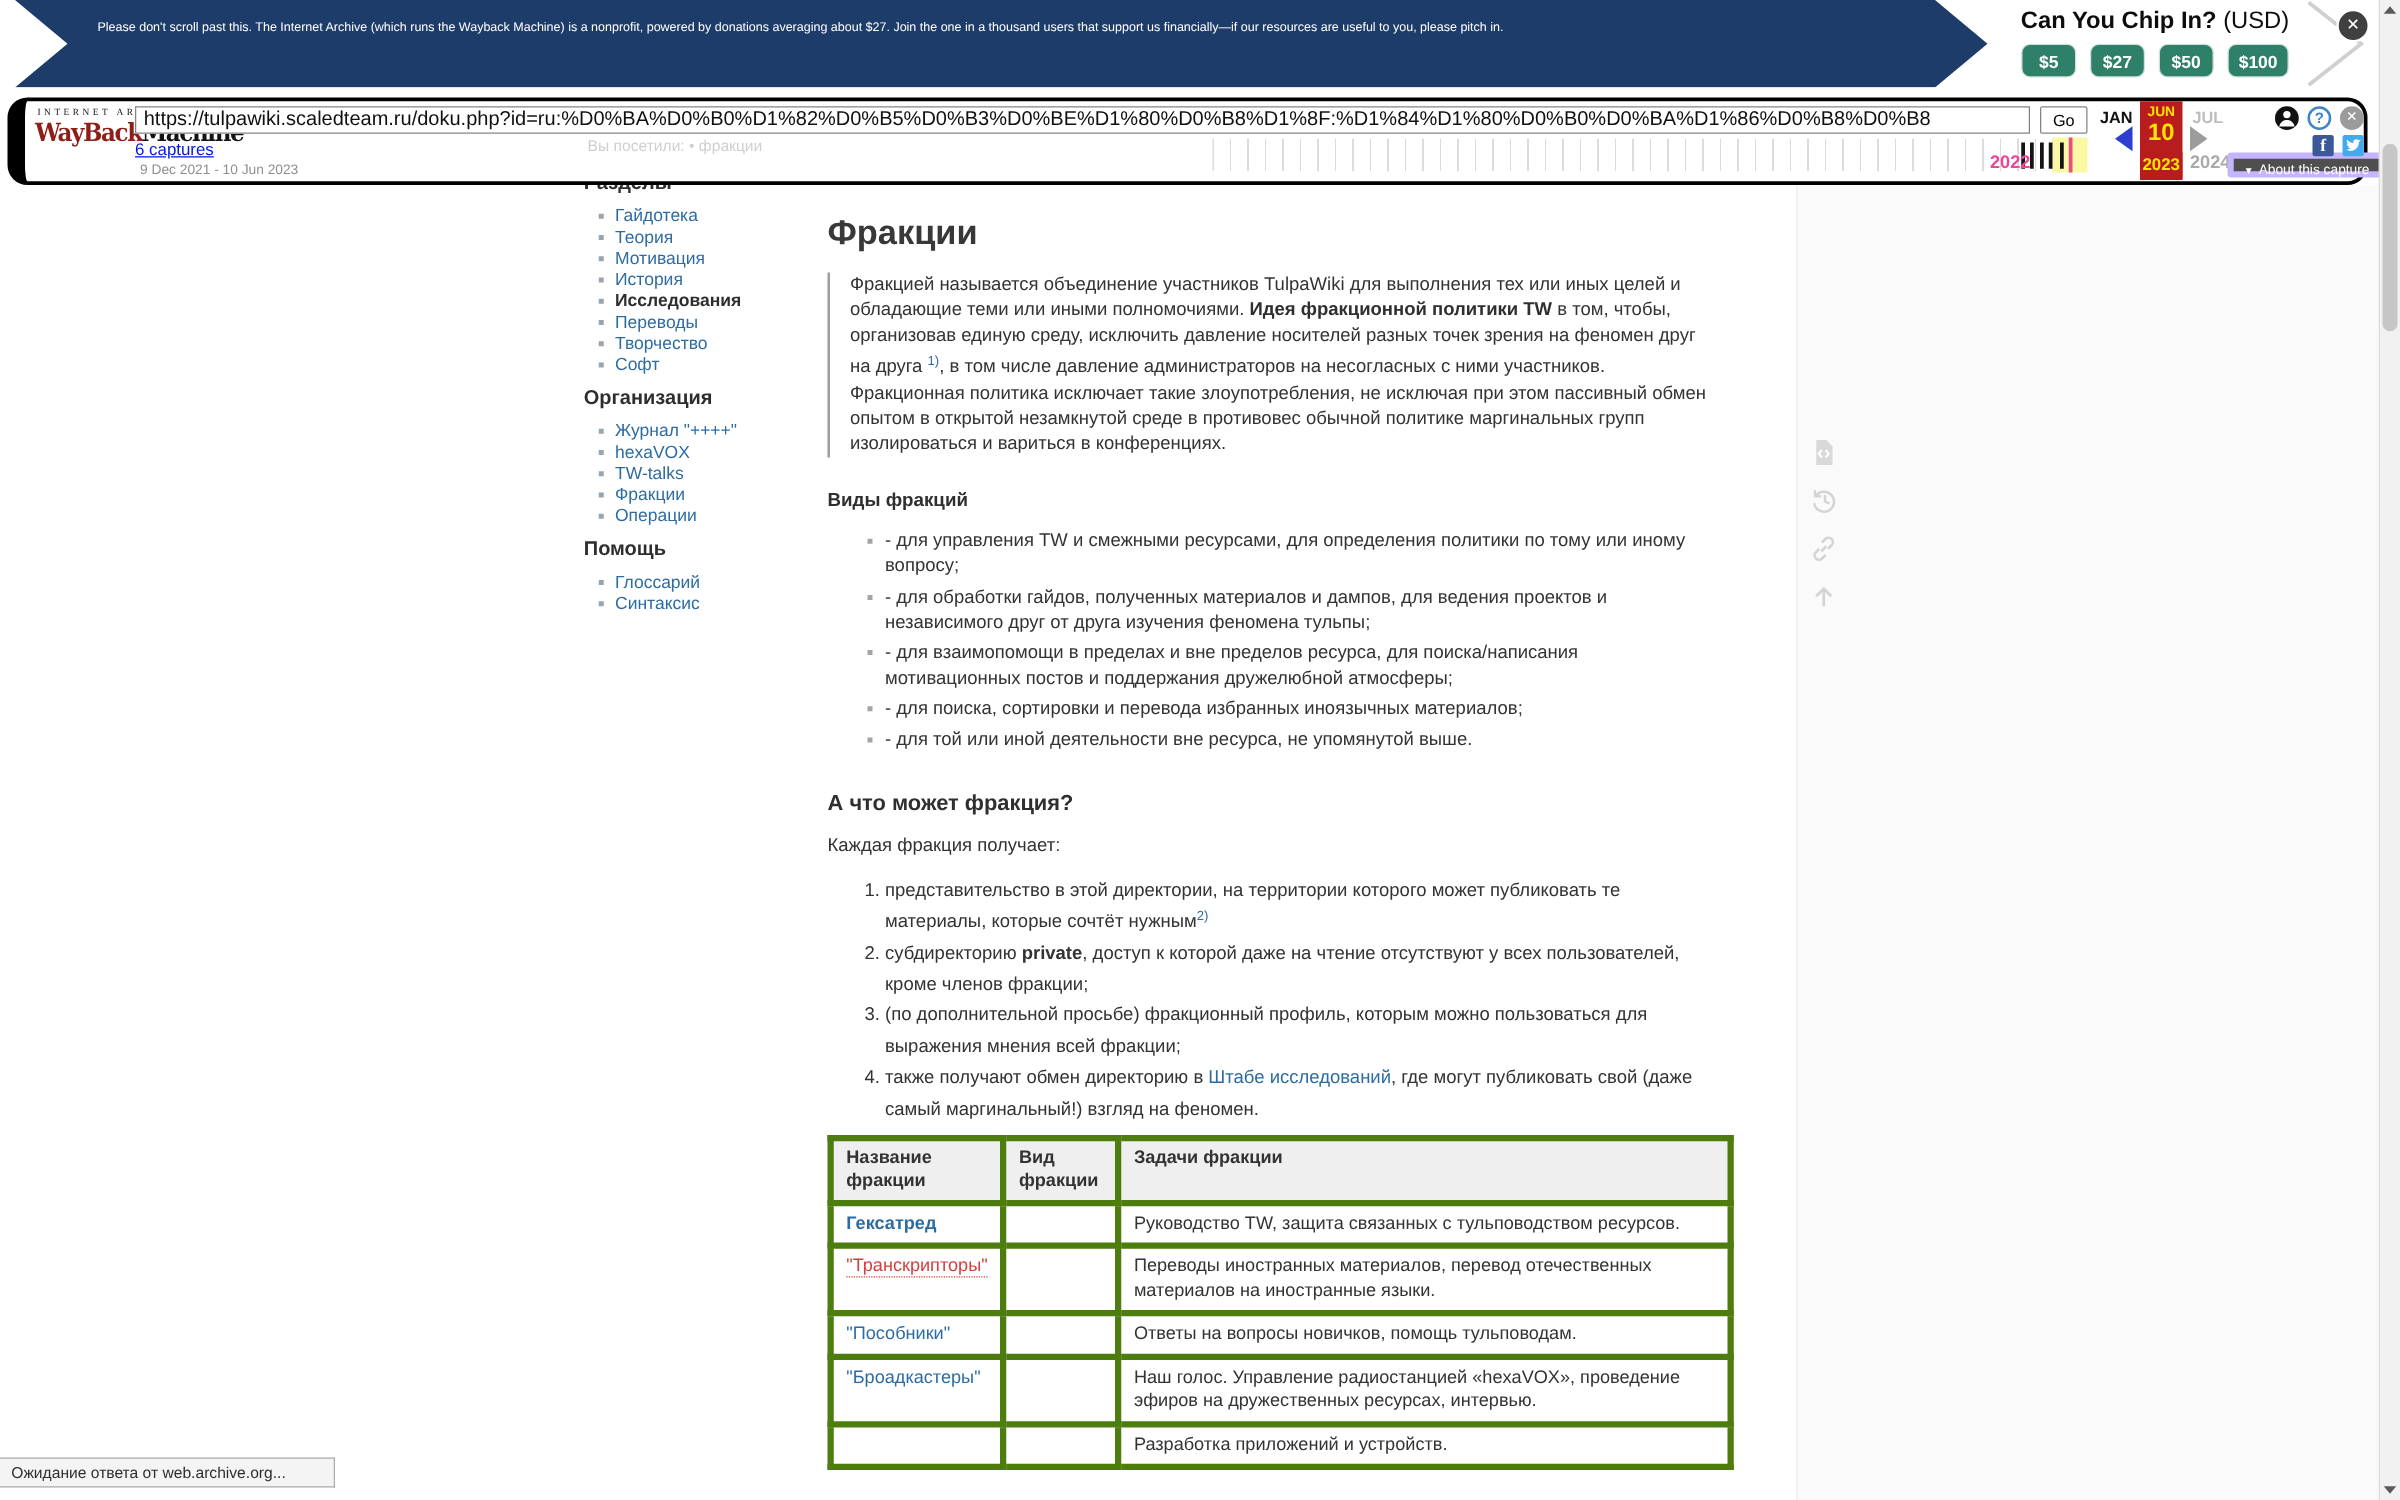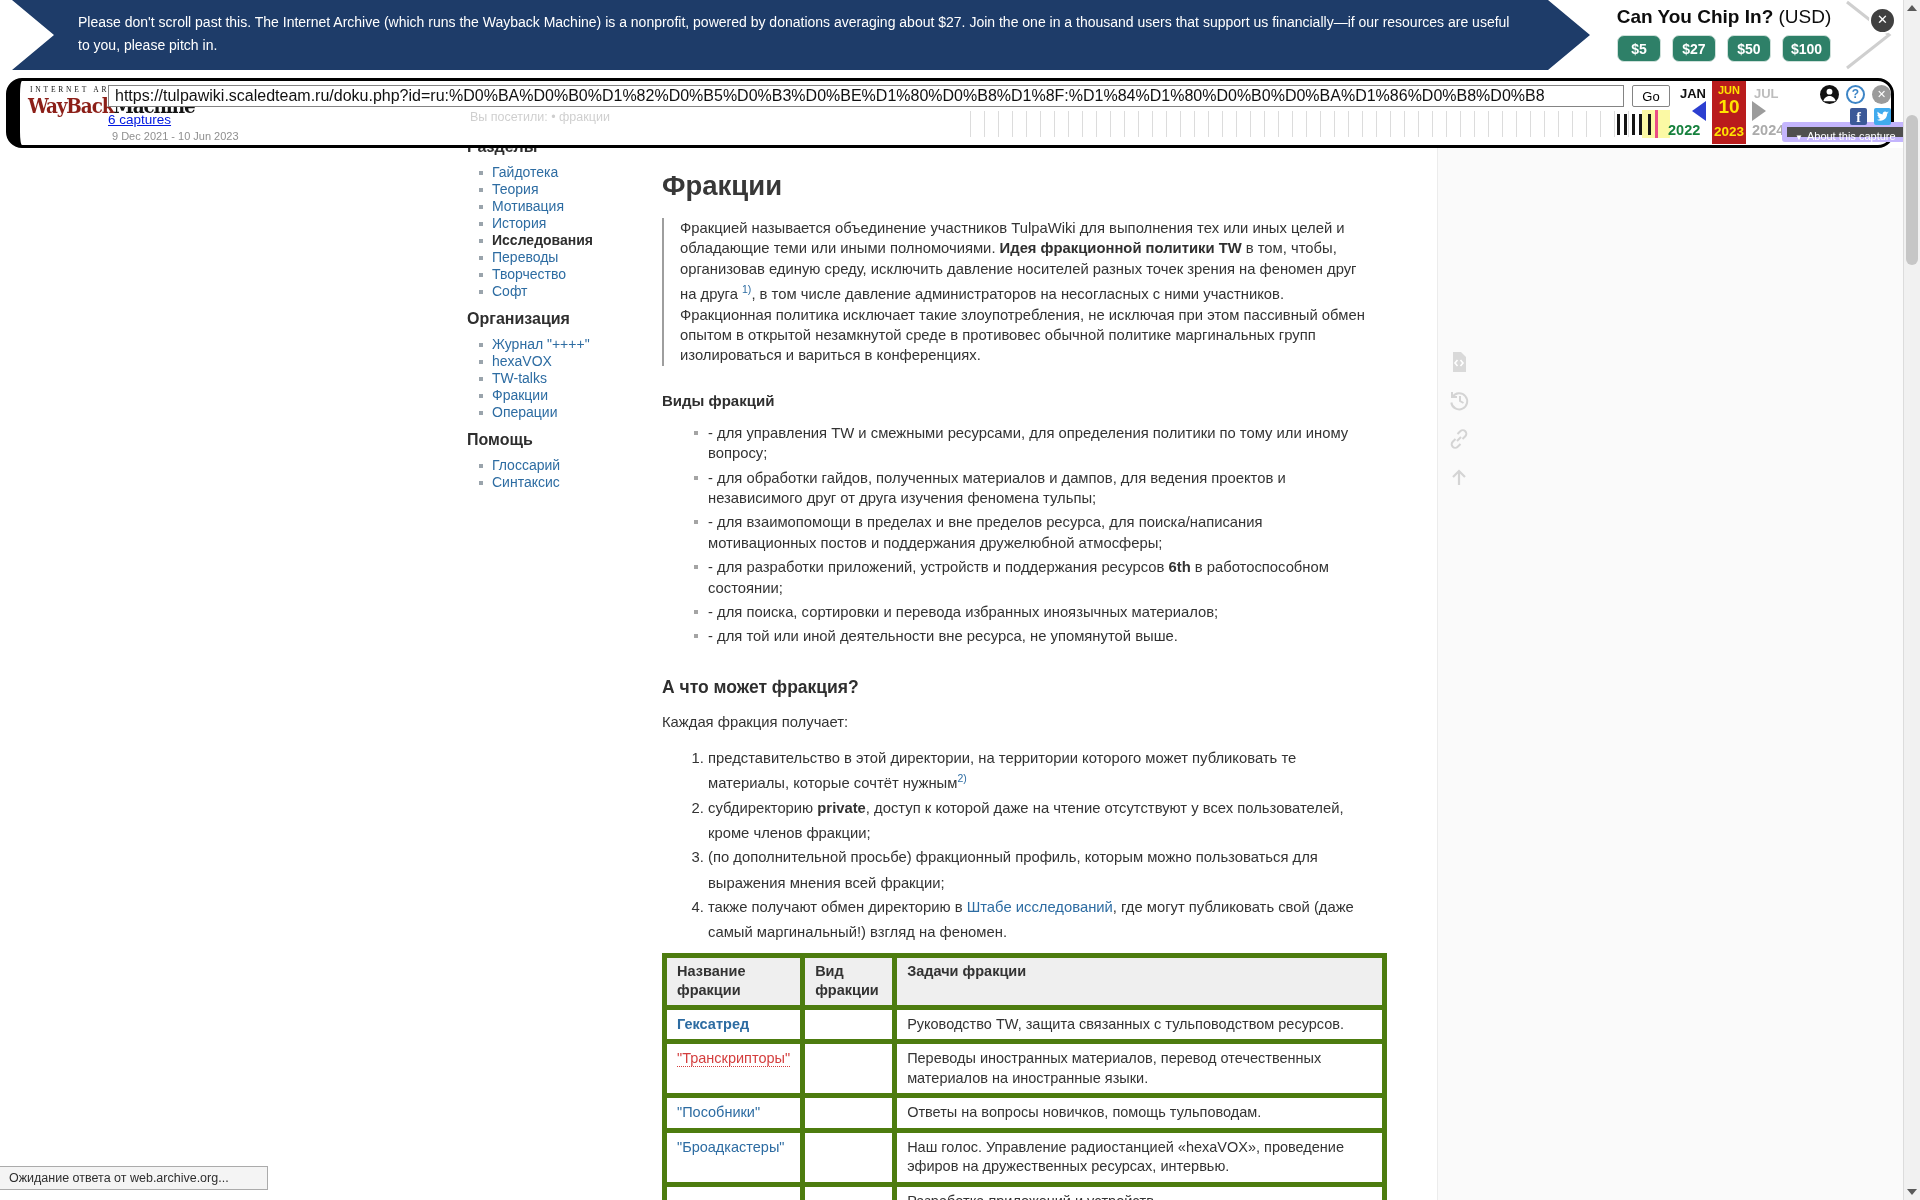--- a/index.html
+++ b/index.html
@@ -4,21 +4,21 @@
 <style>
   * { box-sizing: border-box; }
   body { margin:0; font-family:"Liberation Sans", sans-serif; background:#e9e9e9; }
   .screen { position:relative; width:1920px; height:1200px; overflow:hidden; background:#fff; }
 
   
   .donation-banner { position:absolute; left:0; top:0; width:1920px; height:70px; background:#fff; z-index:30; }
   .banner-shape { position:absolute; inset:0; background:#1e3c69;
     -webkit-clip-path:polygon(12px 0, 1548px 0, 1590px 35px, 1548px 70px, 12px 70px, 54px 35px);
     clip-path:polygon(12px 0, 1548px 0, 1590px 35px, 1548px 70px, 12px 70px, 54px 35px); }
-  .banner-msg { position:absolute; left:78px; top:11px; width:1440px; color:#fff; font-size:14px; line-height:23px; }
+  .banner-msg { position:absolute; left:78px; top:11px; width:1440px; color:#fff; font-size:10px; line-height:23px; }
   .chip-in { position:absolute; left:1596px; top:6px; width:256px; text-align:center; }
   .chip-title { font-size:19px; font-weight:bold; color:#0d0d0d; white-space:nowrap; }
   .chip-title .usd { font-weight:normal; }
   .chip-buttons { margin-top:7px; display:flex; justify-content:center; gap:11px; }
   .chip-btn { background:#2e8068; border:1px solid #cfe0da; color:#fff; font-weight:bold; font-size:14px;
     height:27px; min-width:44px; padding:0 8px; border-radius:7px; font-family:inherit; cursor:pointer; }
   .banner-chevron { position:absolute; left:1843px; top:0; }
   .banner-close { position:absolute; left:1869px; top:7px; width:27px; height:27px; border-radius:50%;
     background:#404040; border:2px solid #fff; color:#fff; font-size:13px; line-height:22px; text-align:center; cursor:pointer; }
 
@@ -47,21 +47,21 @@
   .date-col { position:absolute; left:1692px; top:0; width:34px; height:62px; background:#b91c1c; color:#ffe400;
     text-align:center; font-weight:bold; }
   .dc-month { font-size:11px; padding-top:3px; }
   .dc-day { font-size:19px; line-height:21px; }
   .dc-year { font-size:13.5px; line-height:20px; }
   .arrow-left { position:absolute; left:1672px; top:20px; width:0; height:0;
     border:10px solid transparent; border-left-width:0; border-right:14px solid #2c3fd0; cursor:pointer; }
   .arrow-right { position:absolute; left:1732px; top:20px; width:0; height:0;
     border:10px solid transparent; border-right-width:0; border-left:14px solid #9c9c9c; cursor:pointer; }
   .year-label { position:absolute; top:41px; font-weight:bold; font-size:14.5px; cursor:pointer; }
-  .year-prev { left:1648px; color:#15803d; }
+  .year-prev { left:1572px; color:#ec4899; }
   .year-next { left:1732px; color:#ababab; }
   .about-btn { position:absolute; left:1762px; top:41px; height:20px; background:#4f4f4f; border:5px solid #c4b5fd;
     border-radius:3px; color:#fff; font-size:11px; line-height:18px; padding:0 8px; white-space:nowrap; cursor:pointer; }
   .about-btn .dd { font-size:8px; margin-right:4px; }
   .tb-icon { position:absolute; width:19px; height:19px; border-radius:50%; text-align:center; cursor:pointer; }
   .person-icon { left:1800px; top:4px; background:#111; }
   .help-icon { left:1826px; top:4px; border:2px solid #3d85c6; color:#3d85c6; font-weight:bold; font-size:12px; line-height:14px; background:#fff; }
   .wb-close-icon { left:1852px; top:4px; background:#9b9b9b; color:#fff; font-size:11px; line-height:19px; }
   .fb-icon { position:absolute; left:1830px; top:27px; width:17px; height:17px; background:#3b5998; border-radius:2px;
     color:#fff; font-family:"Liberation Serif", serif; font-weight:bold; font-size:14px; text-align:center; line-height:20px; cursor:pointer; }
@@ -180,21 +180,20 @@
   <div class="article">
     <h1 class="article-title">Фракции</h1>
     <p class="intro"><span>Фракцией называется объединение участников TulpaWiki для выполнения тех или иных целей и обладающие теми или иными полномочиями. </span><b>Идея фракционной политики TW</b><span> в том, чтобы, организовав единую среду, исключить давление носителей разных точек зрения на феномен друг на друга </span><a class="fn-link">1)</a><span>, в том числе давление администраторов на несогласных с ними участников. Фракционная политика исключает такие злоупотребления, не исключая при этом пассивный обмен опытом в открытой незамкнутой среде в противовес обычной политике маргинальных групп изолироваться и вариться в конференциях.</span></p>
 
     <h4 class="types-heading">Виды фракций</h4>
     <ul class="types-list">
 
     <li><span>- для управления TW и смежными ресурсами, для определения политики по тому или иному вопросу;</span><b></b><span></span></li>
         <li><span>- для обработки гайдов, полученных материалов и дампов, для ведения проектов и независимого друг от друга изучения феномена тульпы;</span><b></b><span></span></li>
         <li><span>- для взаимопомощи в пределах и вне пределов ресурса, для поиска/написания мотивационных постов и поддержания дружелюбной атмосферы;</span><b></b><span></span></li>
-        <li><span>- для разработки приложений, устройств и поддержания ресурсов </span><b>6th</b><span> в работоспособном состоянии;</span></li>
         <li><span>- для поиска, сортировки и перевода избранных иноязычных материалов;</span><b></b><span></span></li>
         <li><span>- для той или иной деятельности вне ресурса, не упомянутой выше.</span><b></b><span></span></li>
       </ul>
 
     <h3 class="can-heading">А что может фракция?</h3>
     <p class="gets-intro">Каждая фракция получает:</p>
     <ol class="gets-list">
 
     <li><span>представительство в этой директории, на территории которого может публиковать те материалы, которые сочтёт нужным</span><b></b><a class="wiki-link"></a><span></span><a class="fn-link">2)</a></li>
         <li><span>субдиректорию </span><b>private</b><a class="wiki-link"></a><span>, доступ к которой даже на чтение отсутствуют у всех пользователей, кроме членов фракции;</span><a class="fn-link"></a></li>

